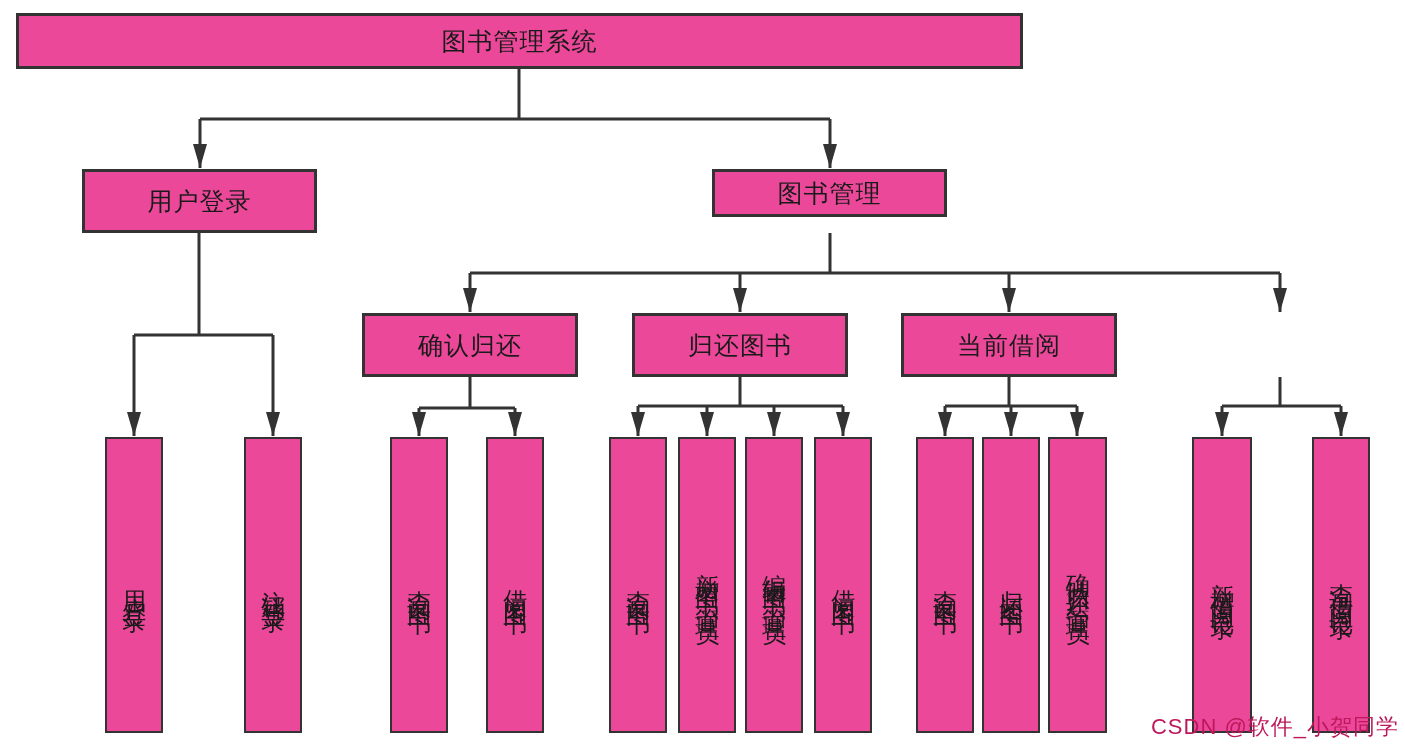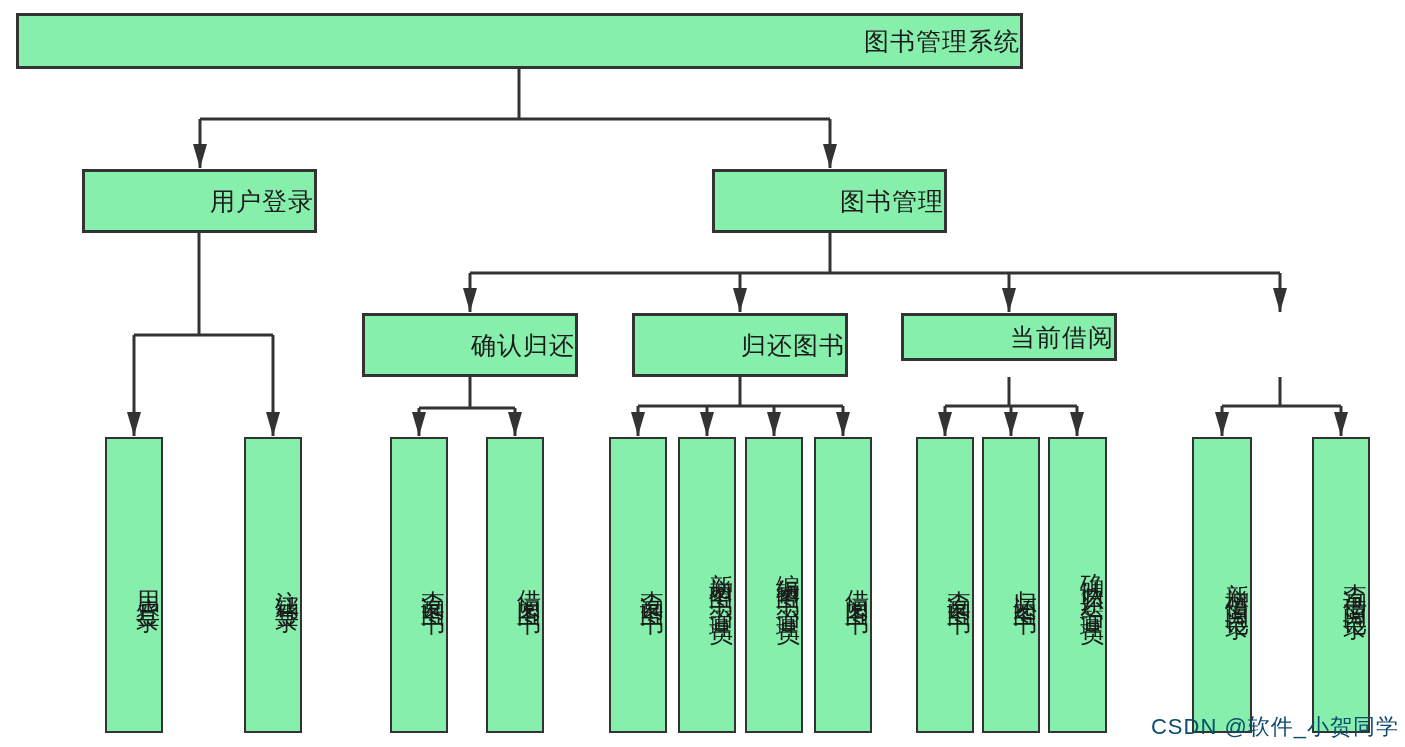--- a/index.html
+++ b/index.html
@@ -3,33 +3,33 @@
 <meta charset="utf-8">
 <style>
   html,body { margin:0; padding:0; background:#ffffff; }
   .stage {
     position:relative; width:1405px; height:747px; background:#ffffff;
     font-family:"Liberation Sans", sans-serif; overflow:hidden;
   }
   .wires { position:absolute; left:0; top:0; z-index:1; }
   .box {
     position:absolute; z-index:2; box-sizing:border-box;
-    background:#86efac; border:3px solid #333333;
-    display:flex; align-items:center; justify-content:flex-end;
+    background:#ec4899; border:3px solid #333333;
+    display:flex; align-items:center; justify-content:center;
     color:#1a1a1a;
   }
   .h  { font-size:25px; letter-spacing:1px; white-space:nowrap; }
   .leaf { top:437px; width:58px; height:296px; border-width:2px; }
   .vt {
     writing-mode:vertical-rl; text-orientation:mixed;
     font-size:24px; letter-spacing:7px; line-height:1.1; white-space:nowrap;
   }
   .watermark {
     position:absolute; z-index:5; top:712px; right:6px;
-    font-size:22px; letter-spacing:1px; color:#0c4a6e; white-space:nowrap;
+    font-size:22px; letter-spacing:1px; color:#be185d; white-space:nowrap;
   }
 </style>
 </head>
 <body>
 
 <div class="stage">
 
   <svg class="wires" width="1405" height="747" viewBox="0 0 1405 747">
     <defs>
       <marker id="arw" markerUnits="userSpaceOnUse" markerWidth="26" markerHeight="16" refX="24" refY="7" orient="auto">
@@ -68,31 +68,31 @@
     </g>
   </svg>
 
   <div class="box h" style="left:16px;top:13px;width:1007px;height:56px">
     <span>图书管理系统</span>
   </div>
 
   <div class="box h" style="left:82px;top:169px;width:235px;height:64px">
     <span>用户登录</span>
   </div>
-  <div class="box h" style="left:712px;top:169px;width:235px;height:64px">
+  <div class="box h" style="left:712px;top:169px;width:235px;height:48px">
     <span>图书管理</span>
   </div>
 
   <div class="box h" style="left:362px;top:313px;width:216px;height:64px">
     <span>确认归还</span>
   </div>
   <div class="box h" style="left:632px;top:313px;width:216px;height:64px">
     <span>归还图书</span>
   </div>
-  <div class="box h" style="left:901px;top:313px;width:216px;height:48px">
+  <div class="box h" style="left:901px;top:313px;width:216px;height:64px">
     <span>当前借阅</span>
   </div>
 
   <div class="box leaf" style="left:105px">
     <span class="vt">用户登录</span>
   </div>
   <div class="box leaf" style="left:244px">
     <span class="vt">注销登录</span>
   </div>
   <div class="box leaf" style="left:390px">

